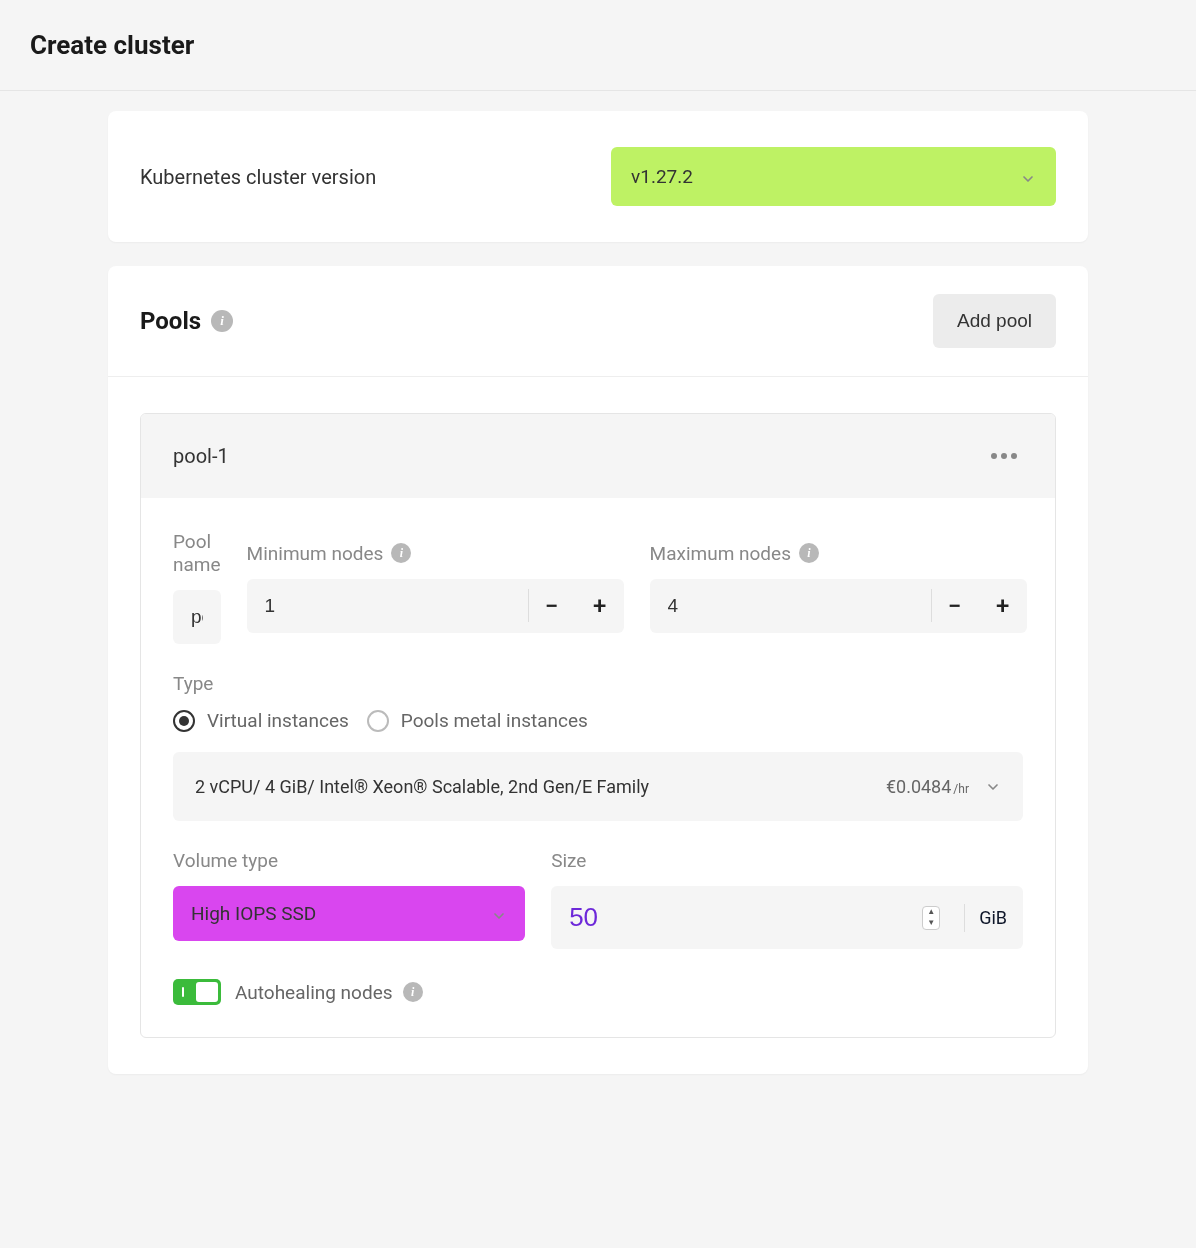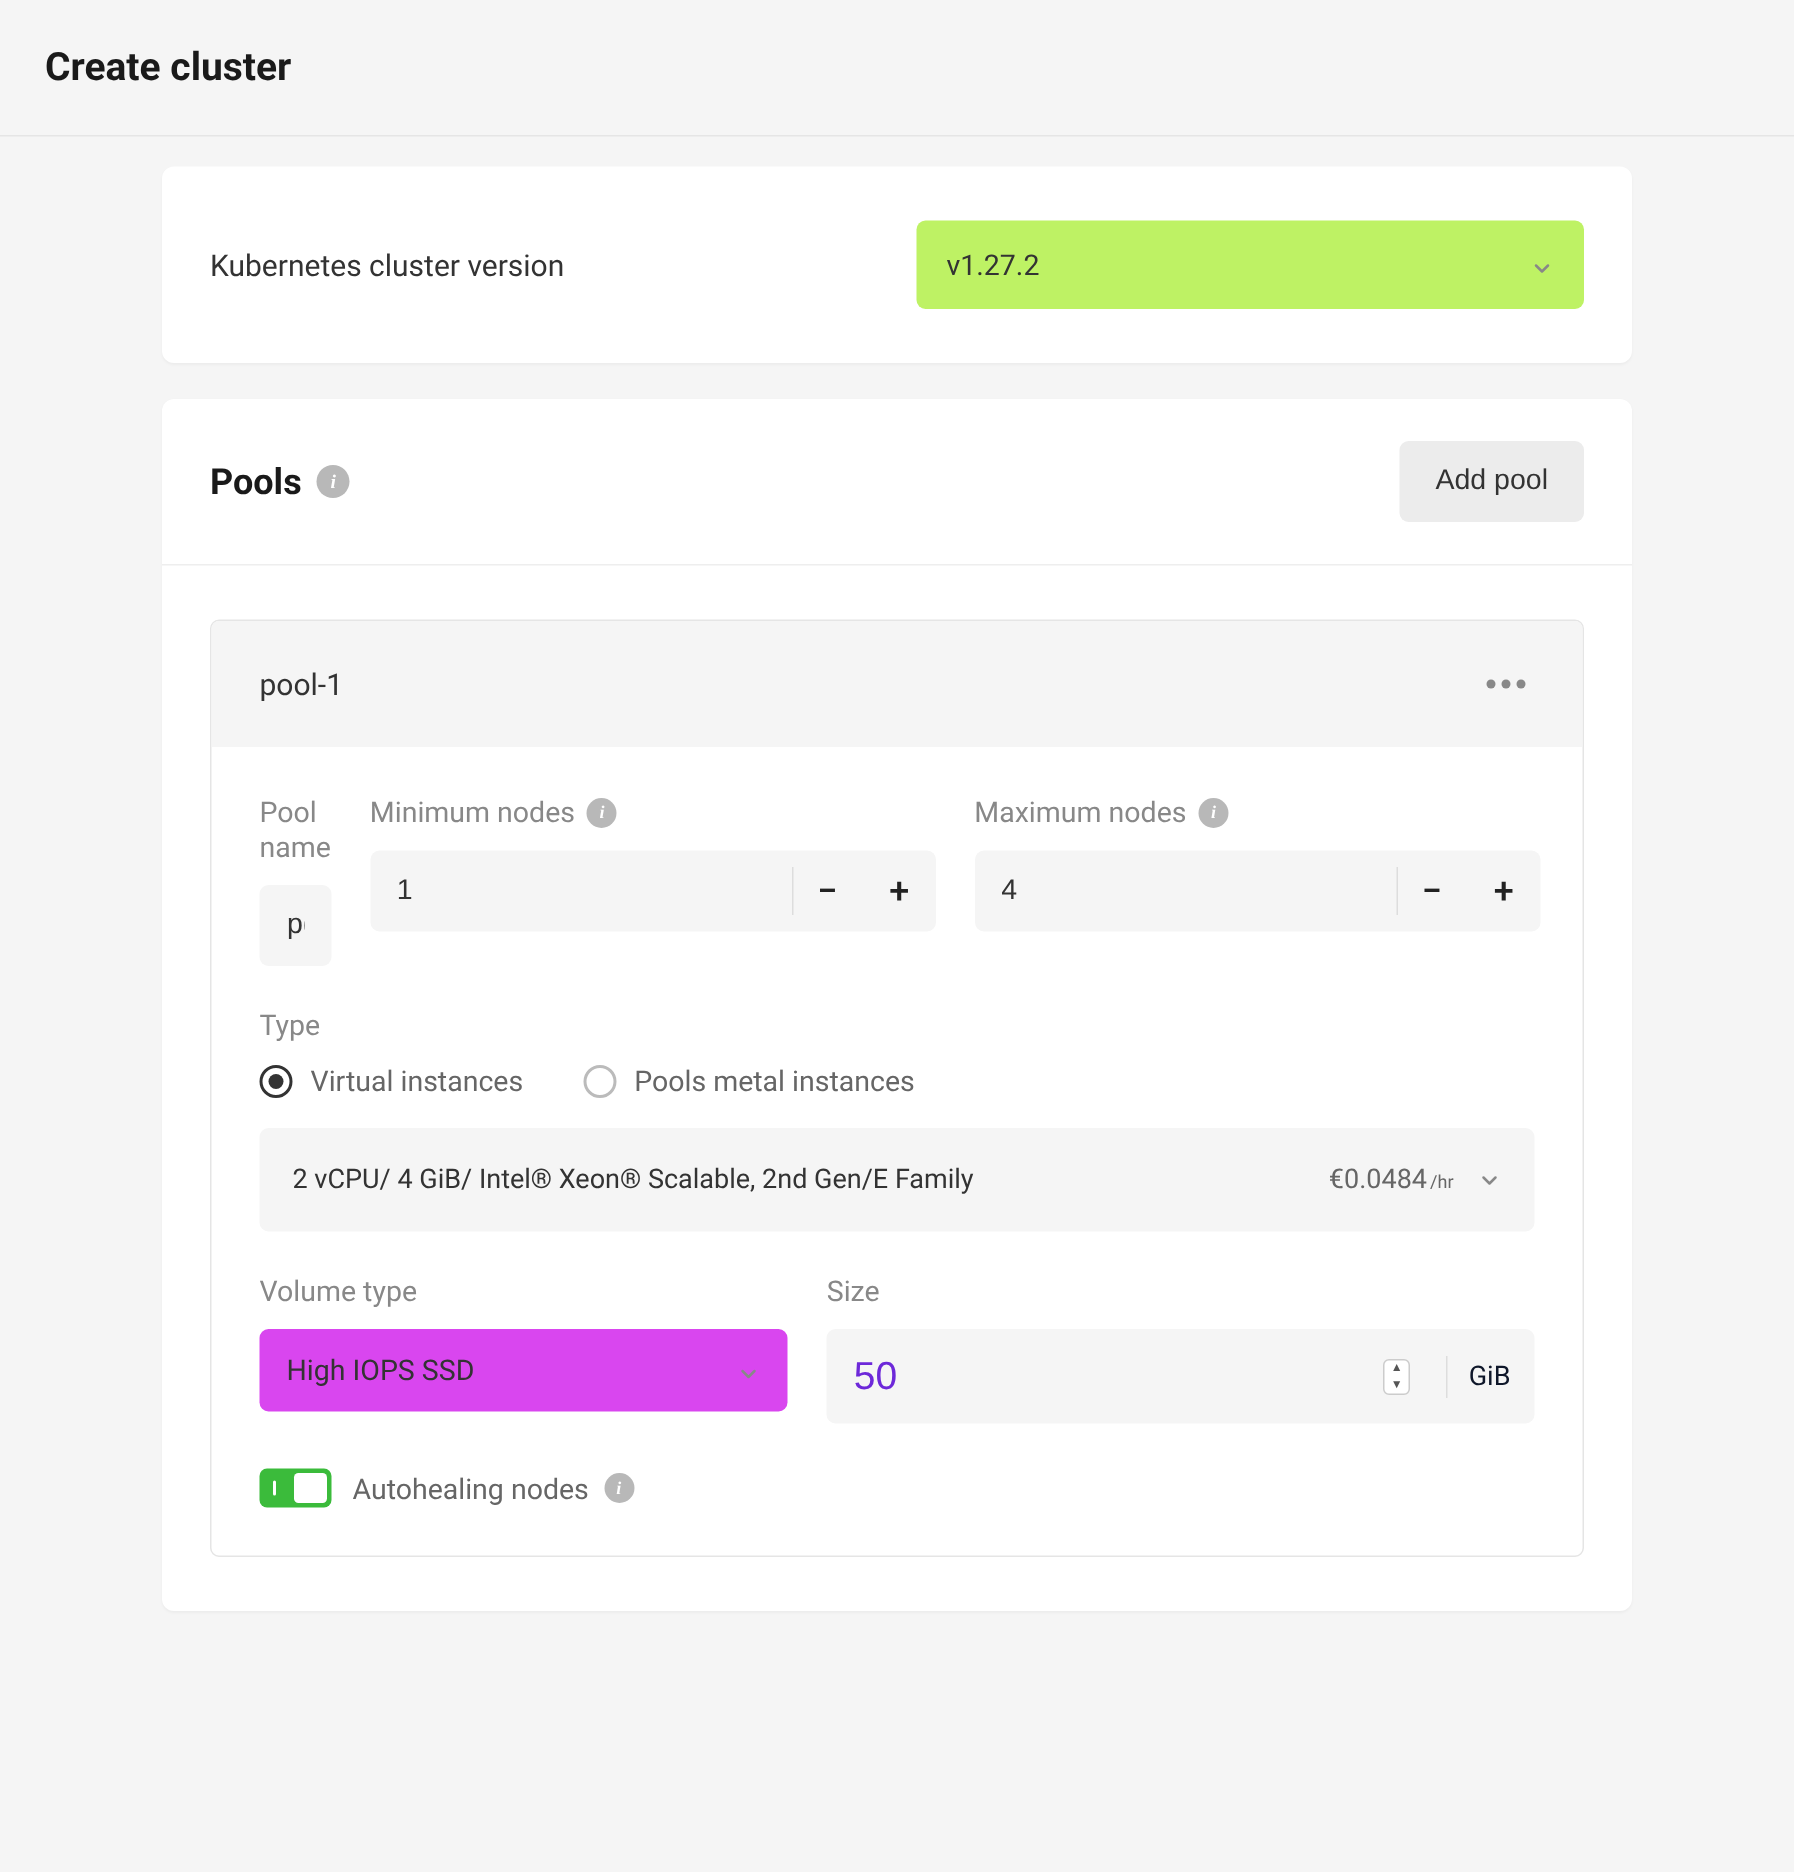--- a/index.html
+++ b/index.html
@@ -132,20 +132,21 @@
       border-radius: 50%;
       background: #888;
     }
     .pool-form {
       padding: 32px;
     }
     .form-row {
       display: flex;
       gap: 26px;
       margin-bottom: 28px;
+      align-items: center;
     }
     .form-group {
       flex: 1;
     }
     .form-group.pool-name-group {
       flex: 1.35;
     }
     .form-label {
       display: flex;
       align-items: center;
@@ -197,21 +198,21 @@
       top: 20%;
       height: 60%;
       width: 1px;
       background: #ddd;
     }
     .type-section {
       margin-bottom: 3px;
     }
     .radio-row {
       display: flex;
-      gap: 40px;
+      gap: 18px;
       margin-top: 14px;
     }
     .radio-item {
       display: flex;
       align-items: center;
       gap: 12px;
       cursor: pointer;
     }
     .radio-circle {
       width: 22px;

